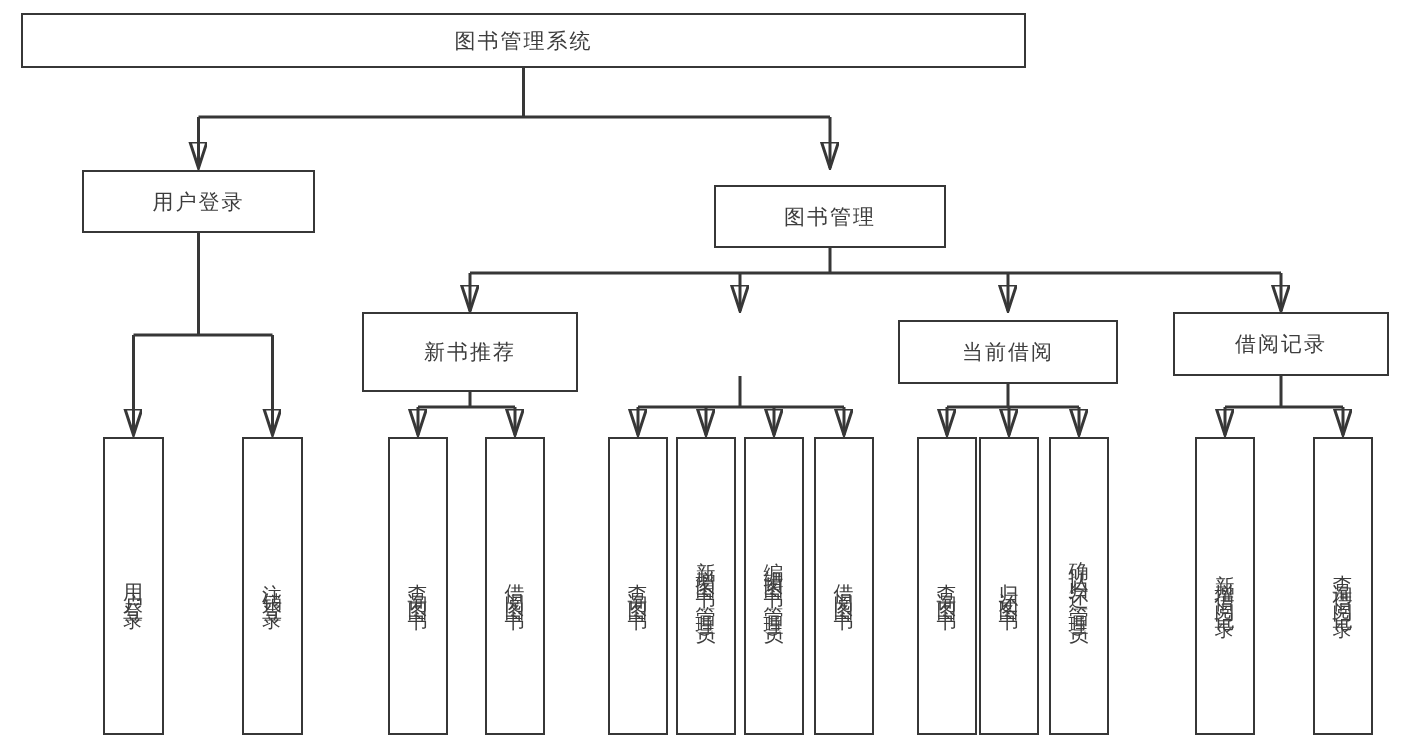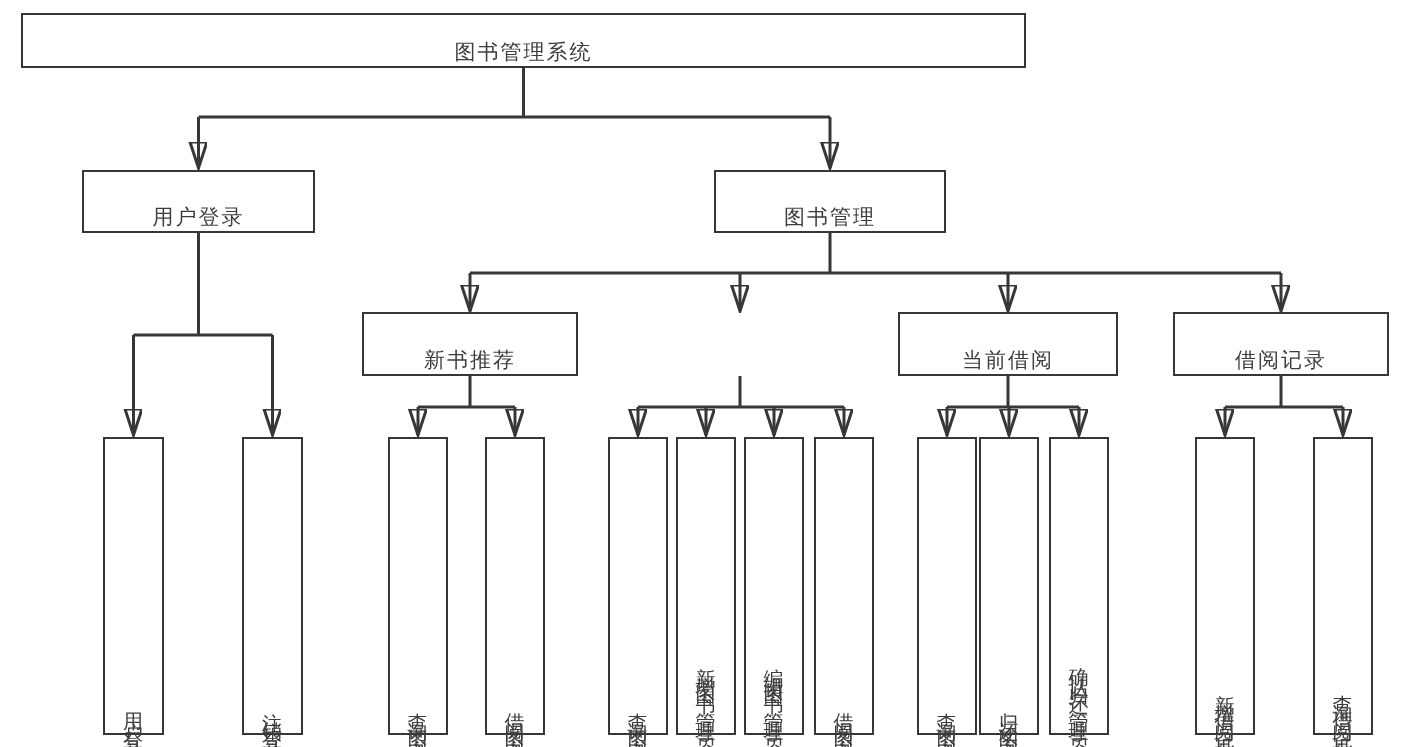--- a/index.html
+++ b/index.html
@@ -7,21 +7,21 @@
   .stage{
     position:relative;width:1405px;height:747px;background:var(--bg,#fff);
     font-family:"Liberation Sans","DejaVu Sans",sans-serif;overflow:hidden;
   }
   .connectors{position:absolute;left:0;top:0;width:1405px;height:747px;pointer-events:none;}
   .connectors path{stroke:var(--line,#373737);stroke-width:3;fill:none;}
   .connectors path.arrowed{marker-end:url(#arw);}
   .node{
     position:absolute;box-sizing:border-box;background:#fff;
     border:2.8px solid var(--line,#373737);
-    display:flex;align-items:flex-end;justify-content:center;
+    display:flex;align-items:center;justify-content:center;
     color:var(--text,#3d3d3d);
   }
   .node .lbl{
     font-size:21px;letter-spacing:2px;white-space:nowrap;
     color:var(--text,#3d3d3d);
   }
   .node.leaf .lbl{
     writing-mode:vertical-rl;text-orientation:mixed;
     font-size:20px;letter-spacing:9px;line-height:1;
   }
@@ -91,28 +91,28 @@
     </g>
   </svg>
 
   <div class="node" style="left:21px;top:13px;width:1005px;height:55px">
     <span class="lbl">图书管理系统</span>
   </div>
 
   <div class="node" style="left:82px;top:170px;width:233px;height:63px">
     <span class="lbl">用户登录</span>
   </div>
-  <div class="node" style="left:714px;top:170px;width:232px;height:63px">
+  <div class="node" style="left:714px;top:185px;width:232px;height:63px">
     <span class="lbl">图书管理</span>
   </div>
 
-  <div class="node" style="left:362px;top:312px;width:216px;height:64px">
+  <div class="node" style="left:362px;top:312px;width:216px;height:80px">
     <span class="lbl">新书推荐</span>
   </div>
-  <div class="node" style="left:898px;top:312px;width:220px;height:64px">
+  <div class="node" style="left:898px;top:320px;width:220px;height:64px">
     <span class="lbl">当前借阅</span>
   </div>
   <div class="node" style="left:1173px;top:312px;width:216px;height:64px">
     <span class="lbl">借阅记录</span>
   </div>
 
   <div class="node leaf" style="left:103px;top:437px;width:61px;height:298px">
     <span class="lbl">用户登录</span>
   </div>
   <div class="node leaf" style="left:242px;top:437px;width:61px;height:298px">

